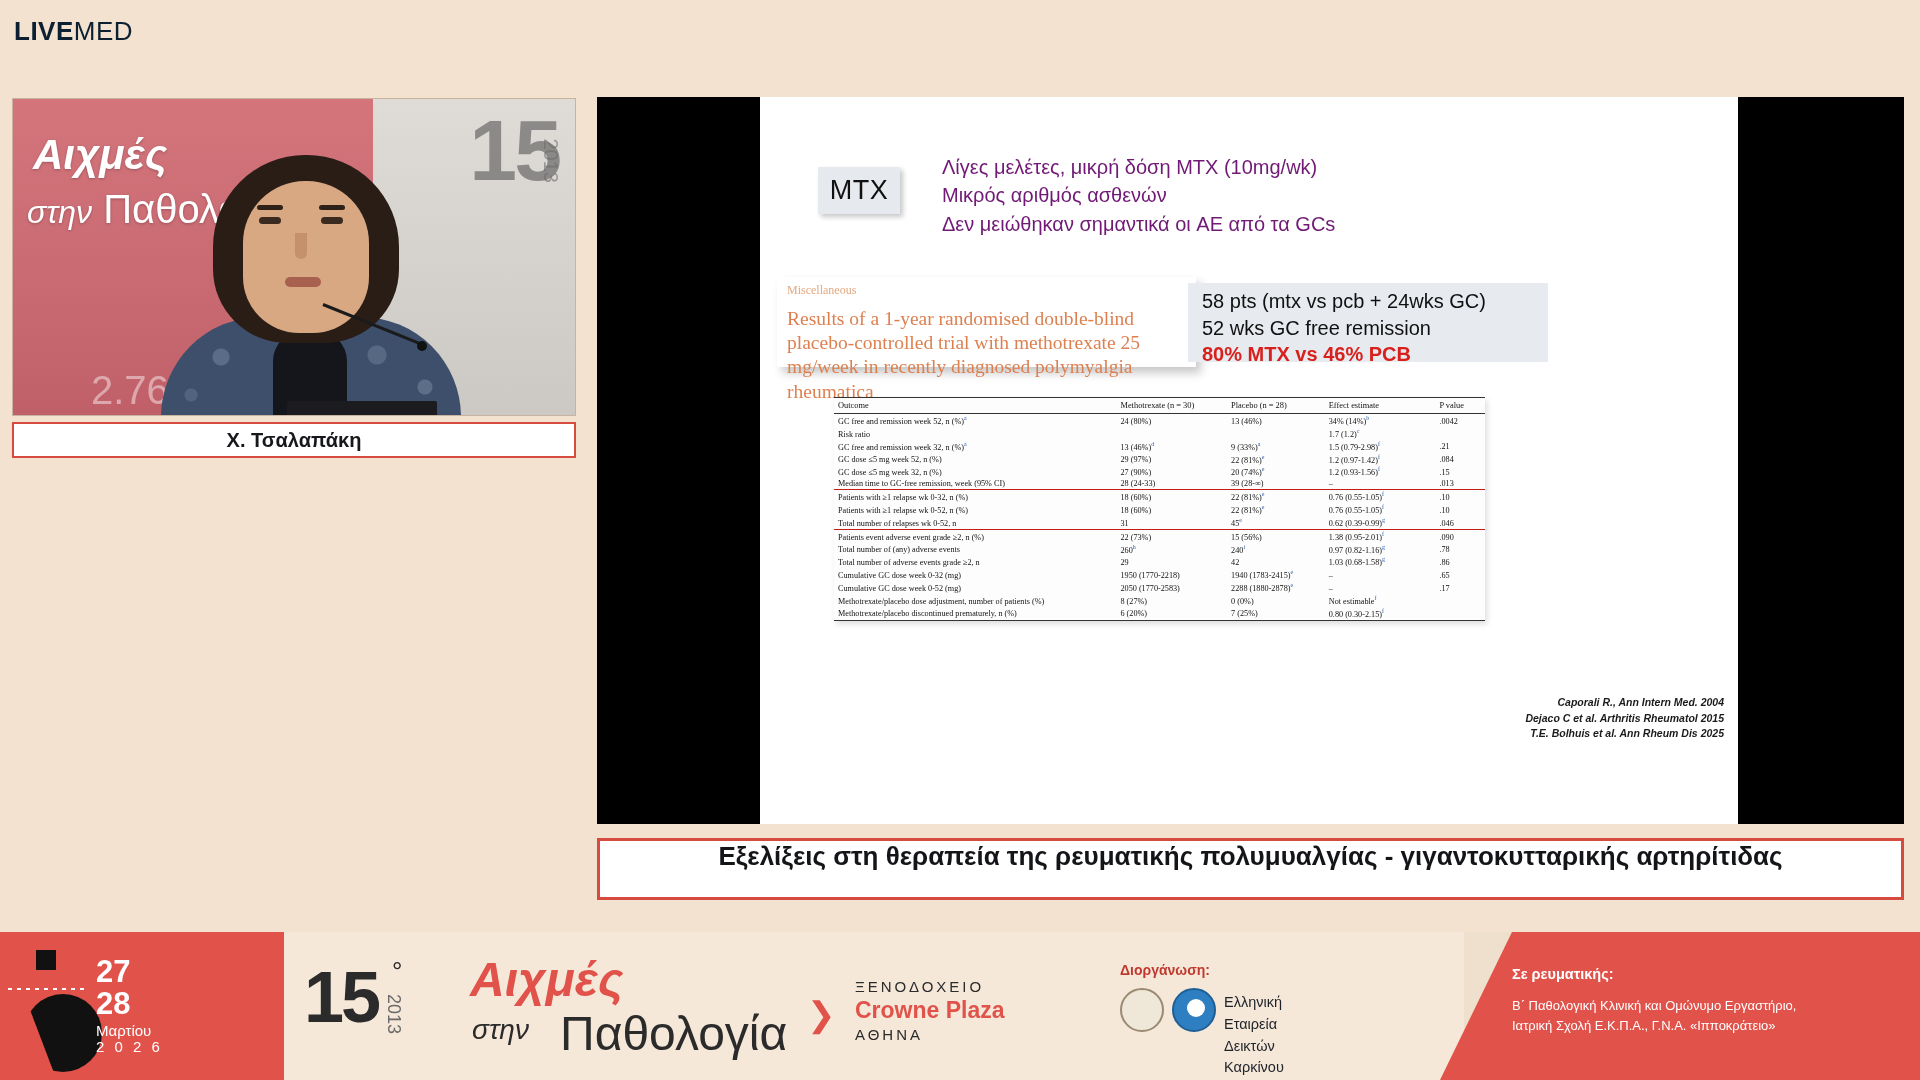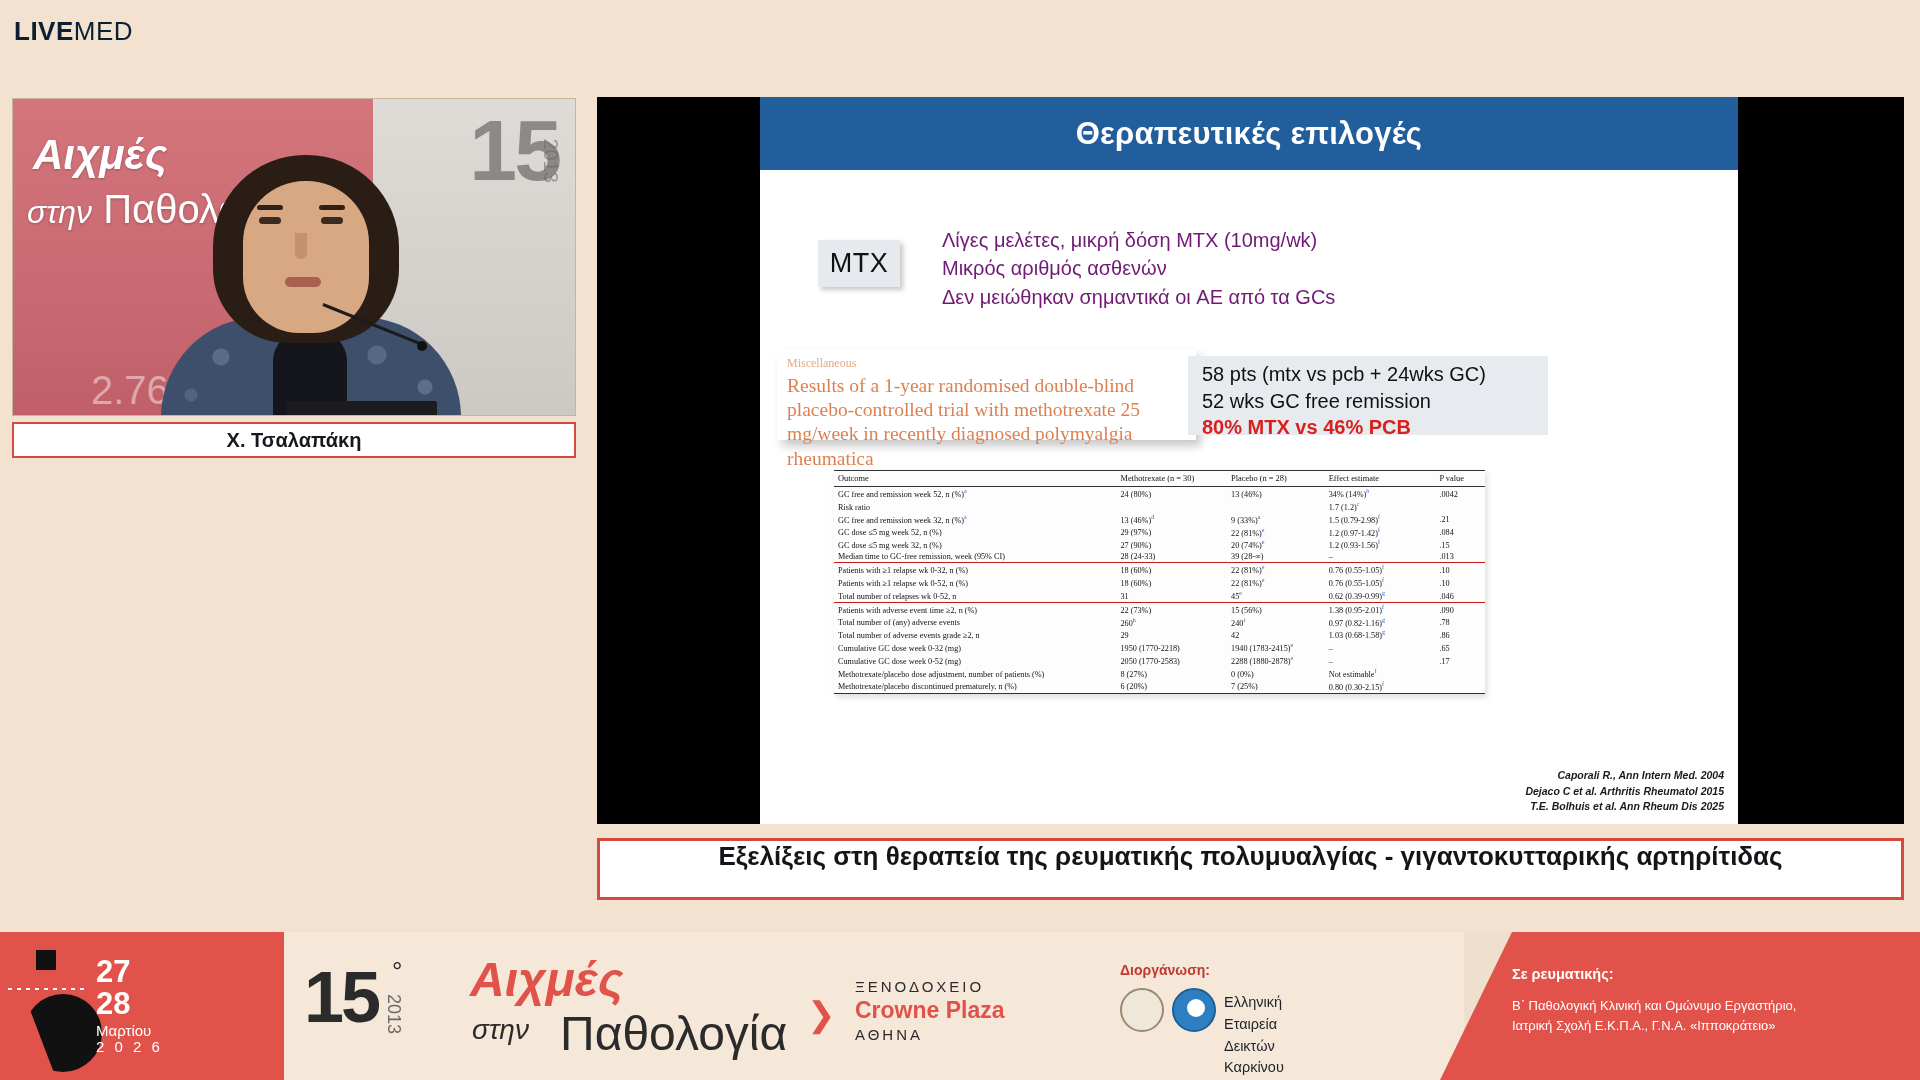--- a/index.html
+++ b/index.html
@@ -144,21 +144,21 @@
   .journal {
     position: absolute; left: 17px; top: 180px; width: 419px; height: 90px;
     background: #fff; box-shadow: 5px 6px 9px rgba(0,0,0,.22);
     padding: 6px 10px 0 10px;
   }
   .journal .misc {
     font-family: "Liberation Serif", serif; font-size: 12px; color: #e3a981;
   }
   .journal .jtitle {
     font-family: "Liberation Serif", serif; font-size: 19.5px; color: #dd8050;
-    line-height: 1.24; margin-top: 3px;
+    line-height: 1.24; margin-top: 9px;
   }
 
   
   .results {
     position: absolute; left: 428px; top: 186px; width: 360px; height: 79px;
     background: #e7eaef; padding: 5px 14px;
   }
   .results .r {
     font-size: 20px; color: #111; line-height: 1.33;
   }
@@ -309,23 +309,20 @@
         <div class="p-laptop"></div>
       </div>
     </div>
     <div class="namebar">
       <span>Χ. Τσαλαπάκη</span>
     </div>
   </div>
 
   <div class="slide-outer">
     <div class="slide">
-      <div class="slide-header">
-        <h1>Θεραπευτικές επιλογές</h1>
-      </div>
       <div class="slide-body">
 
         <div class="mtx-chip">
           <span>MTX</span>
         </div>
 
         <div class="bullets">
           <div>Λίγες μελέτες, μικρή δόση MTX (10mg/wk)</div>
           <div>Μικρός αριθμός ασθενών</div>
           <div>Δεν μειώθηκαν σημαντικά οι AE από τα GCs</div>
@@ -411,21 +408,21 @@
                   <td class="c4">.10</td>
                 </tr>
                 <tr class=" hl-bot">
                   <td class="c0">Total number of relapses wk 0-52, n</td>
                   <td class="c1">31</td>
                   <td class="c2">45<sup>e</sup></td>
                   <td class="c3">0.62 (0.39-0.99)<sup>g</sup></td>
                   <td class="c4">.046</td>
                 </tr>
                 <tr>
-                  <td class="c0">Patients with adverse event time ≥2, n (%)</td>
+                  <td class="c0">Patients event adverse event grade ≥2, n (%)</td>
                   <td class="c1">22 (73%)</td>
                   <td class="c2">15 (56%)</td>
                   <td class="c3">1.38 (0.95-2.01)<sup>f</sup></td>
                   <td class="c4">.090</td>
                 </tr>
                 <tr>
                   <td class="c0">Total number of (any) adverse events</td>
                   <td class="c1">260<sup>h</sup></td>
                   <td class="c2">240<sup>i</sup></td>
                   <td class="c3">0.97 (0.82-1.16)<sup>g</sup></td>

